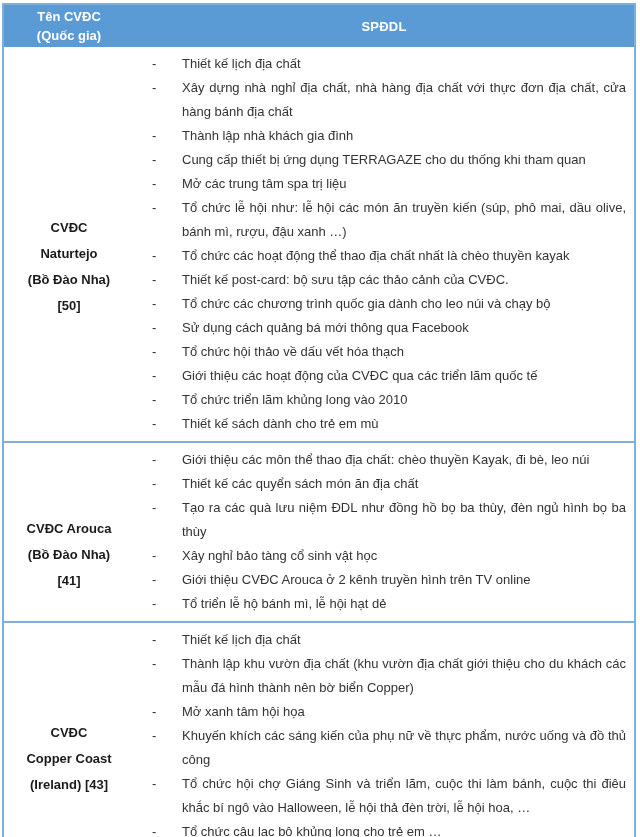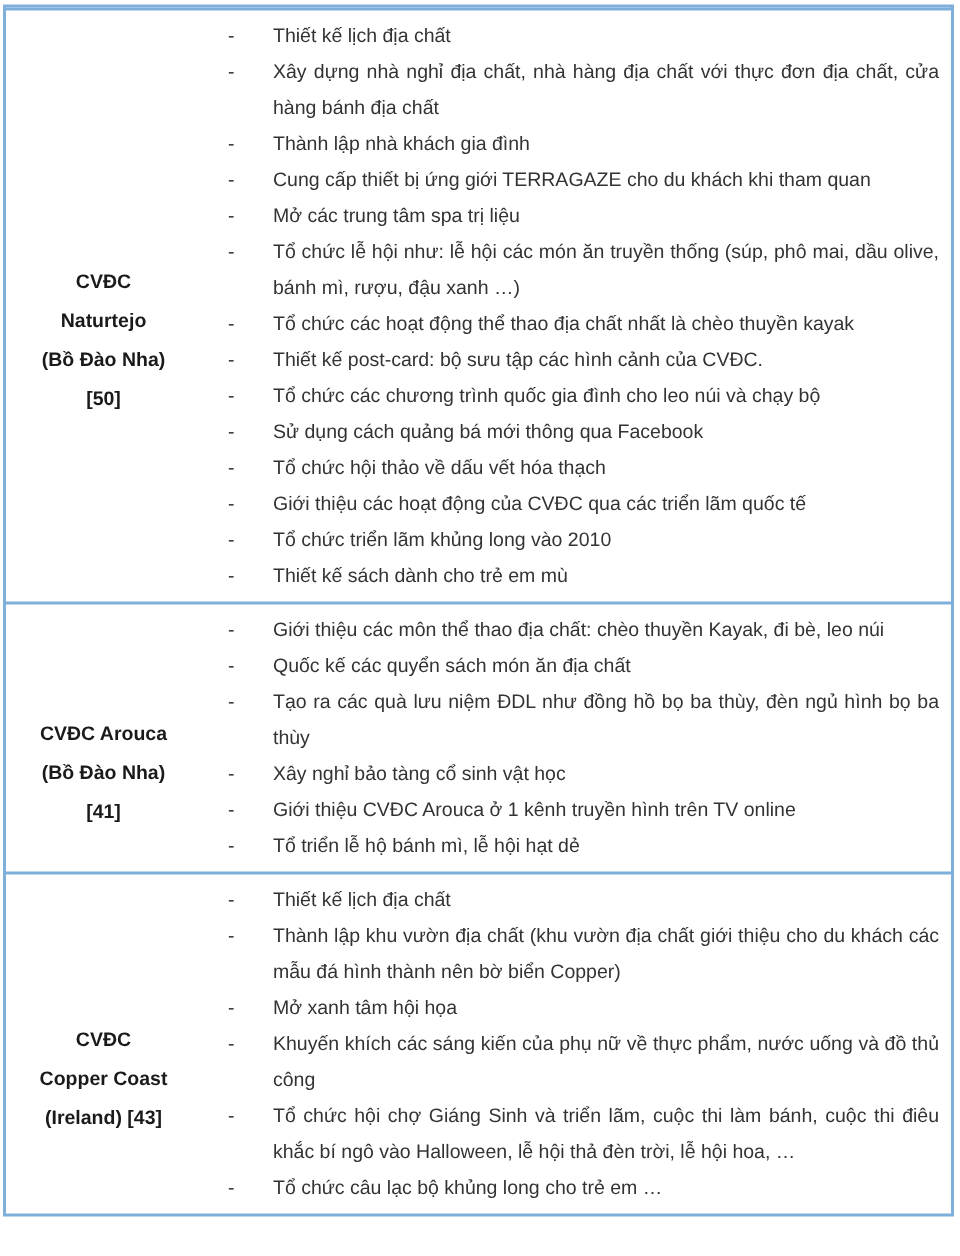--- a/index.html
+++ b/index.html
@@ -81,61 +81,66 @@
     flex:1;
     text-align:justify;
   }
 </style>
 </head>
 <body>
 
 <div class="page">
   <div class="geo-table">
 
+    <div class="thead">
+      <div class="th-left">Tên CVĐC
+(Quốc gia)</div>
+      <div class="th-right">SPĐDL</div>
+    </div>
 
     <div class="trow">
       <div class="cell-name">CVĐC Naturtejo
 (Bồ Đào Nha)
 [50]</div>
       <div class="cell-items">
         <div class="li">
             <span class="dash">-</span>
             <div class="txt">Thiết kế lịch địa chất</div>
           </div>
         <div class="li">
             <span class="dash">-</span>
             <div class="txt">Xây dựng nhà nghỉ địa chất, nhà hàng địa chất với thực đơn địa chất, cửa hàng bánh địa chất</div>
           </div>
         <div class="li">
             <span class="dash">-</span>
             <div class="txt">Thành lập nhà khách gia đình</div>
           </div>
         <div class="li">
             <span class="dash">-</span>
-            <div class="txt">Cung cấp thiết bị ứng giới TERRAGAZE cho du khách khi tham quan</div>
+            <div class="txt">Cung cấp thiết bị ứng dụng TERRAGAZE cho du thống khi tham quan</div>
           </div>
         <div class="li">
             <span class="dash">-</span>
             <div class="txt">Mở các trung tâm spa trị liệu</div>
           </div>
         <div class="li">
             <span class="dash">-</span>
-            <div class="txt">Tổ chức lễ hội như: lễ hội các món ăn truyền thống (súp, phô mai, dầu olive, bánh mì, rượu, đậu xanh …)</div>
+            <div class="txt">Tổ chức lễ hội như: lễ hội các món ăn truyền kiến (súp, phô mai, dầu olive, bánh mì, rượu, đậu xanh …)</div>
           </div>
         <div class="li">
             <span class="dash">-</span>
             <div class="txt">Tổ chức các hoạt động thể thao địa chất nhất là chèo thuyền kayak</div>
           </div>
         <div class="li">
             <span class="dash">-</span>
-            <div class="txt">Thiết kế post-card: bộ sưu tập các hình cảnh của CVĐC.</div>
-          </div>
-        <div class="li">
-            <span class="dash">-</span>
-            <div class="txt">Tổ chức các chương trình quốc gia đình cho leo núi và chạy bộ</div>
+            <div class="txt">Thiết kế post-card: bộ sưu tập các thảo cảnh của CVĐC.</div>
+          </div>
+        <div class="li">
+            <span class="dash">-</span>
+            <div class="txt">Tổ chức các chương trình quốc gia dành cho leo núi và chạy bộ</div>
           </div>
         <div class="li">
             <span class="dash">-</span>
             <div class="txt">Sử dụng cách quảng bá mới thông qua Facebook</div>
           </div>
         <div class="li">
             <span class="dash">-</span>
             <div class="txt">Tổ chức hội thảo về dấu vết hóa thạch</div>
           </div>
         <div class="li">
@@ -157,33 +162,33 @@
       <div class="cell-name">CVĐC Arouca
 (Bồ Đào Nha)
 [41]</div>
       <div class="cell-items">
         <div class="li">
             <span class="dash">-</span>
             <div class="txt">Giới thiệu các môn thể thao địa chất: chèo thuyền Kayak, đi bè, leo núi</div>
           </div>
         <div class="li">
             <span class="dash">-</span>
-            <div class="txt">Quốc kế các quyển sách món ăn địa chất</div>
+            <div class="txt">Thiết kế các quyển sách món ăn địa chất</div>
           </div>
         <div class="li">
             <span class="dash">-</span>
             <div class="txt">Tạo ra các quà lưu niệm ĐDL như đồng hồ bọ ba thùy, đèn ngủ hình bọ ba thùy</div>
           </div>
         <div class="li">
             <span class="dash">-</span>
             <div class="txt">Xây nghỉ bảo tàng cổ sinh vật học</div>
           </div>
         <div class="li">
             <span class="dash">-</span>
-            <div class="txt">Giới thiệu CVĐC Arouca ở 1 kênh truyền hình trên TV online</div>
+            <div class="txt">Giới thiệu CVĐC Arouca ở 2 kênh truyền hình trên TV online</div>
           </div>
         <div class="li">
             <span class="dash">-</span>
             <div class="txt">Tổ triển lễ hộ bánh mì, lễ hội hạt dẻ</div>
           </div>
       </div>
     </div>
 
     <div class="trow">
       <div class="cell-name">CVĐC

